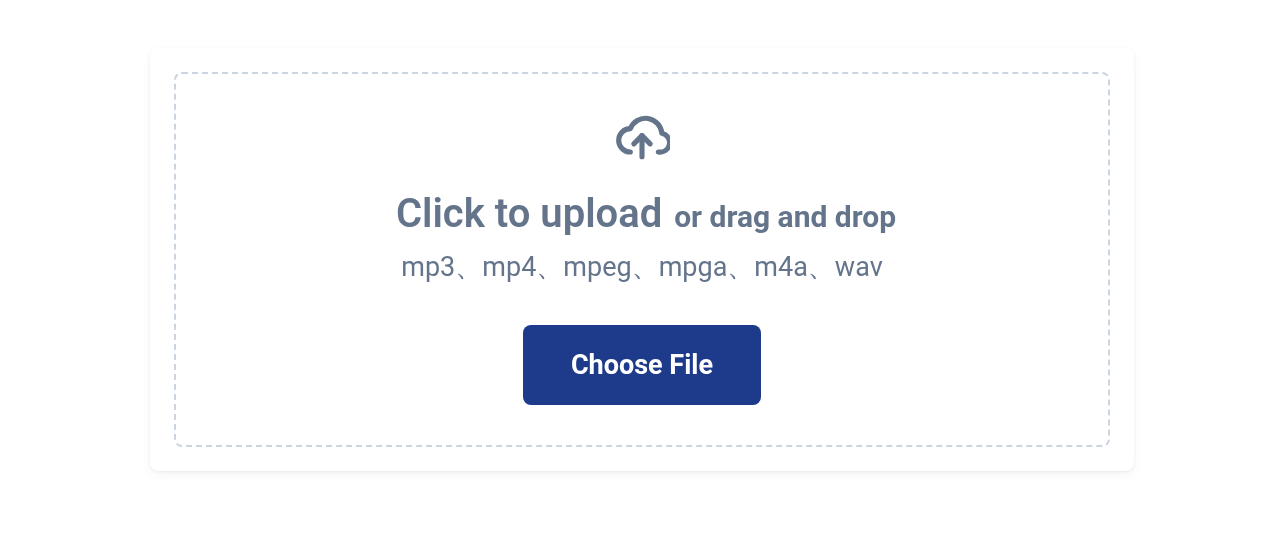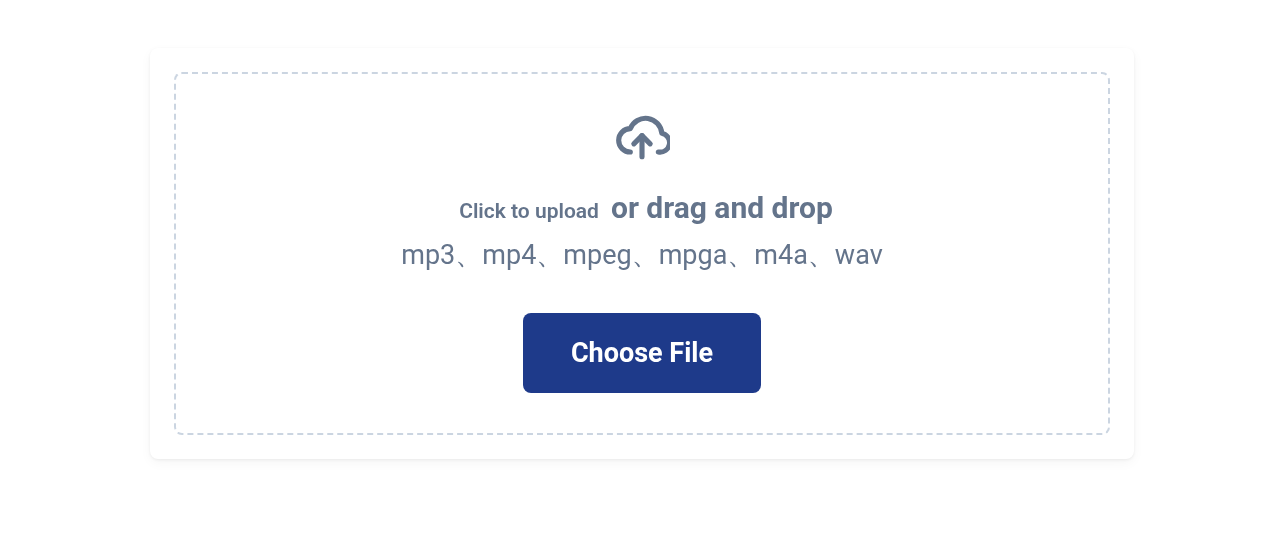--- a/index.html
+++ b/index.html
@@ -53,21 +53,21 @@
     .upload-text-line {
       display: flex;
       align-items: baseline;
       gap: 12px;
       margin-bottom: 12px;
       flex-wrap: wrap;
       justify-content: center;
     }
 
     .click-to-upload {
-      font-size: 21px;
+      font-size: 40px;
       font-weight: 600;
       color: #64748b;
       margin-left: 8px;
     }
 
     .or-drag {
       font-size: 30px;
       font-weight: 700;
       color: #64748b;
     }

